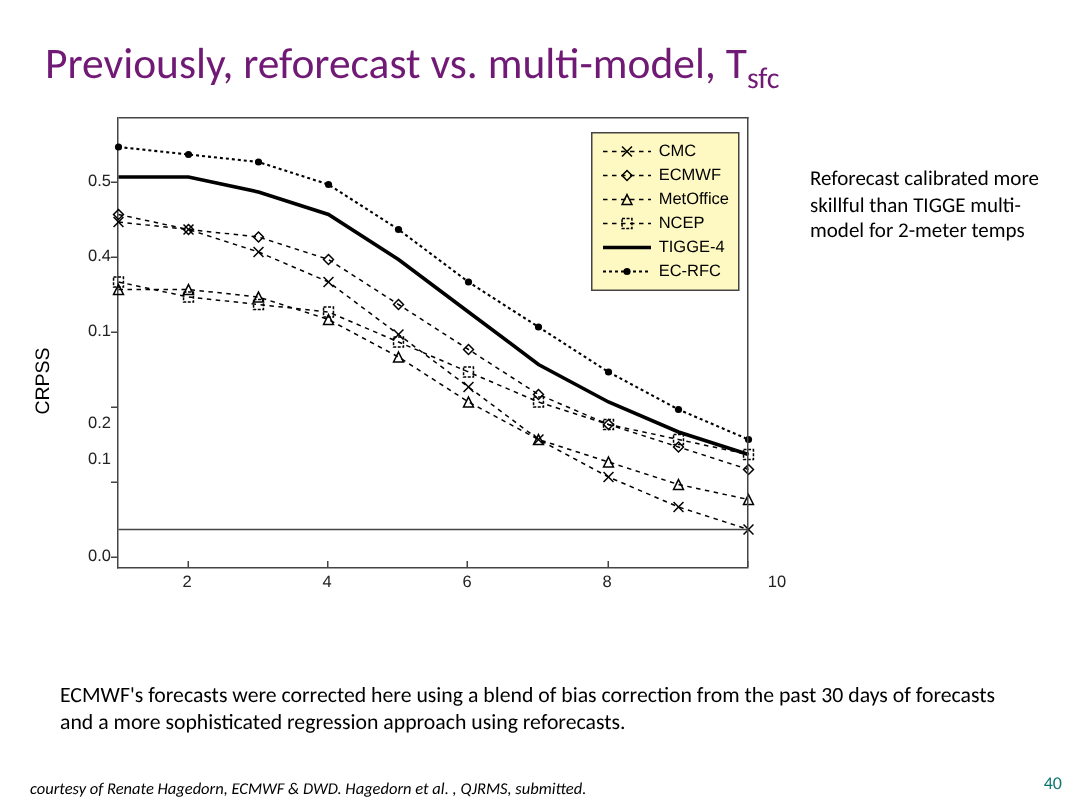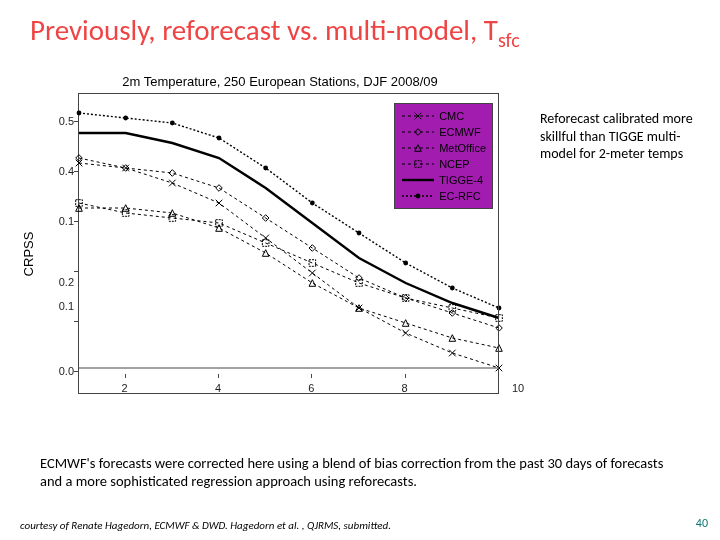--- a/index.html
+++ b/index.html
@@ -8,22 +8,22 @@
     width: 720px;
     height: 540px;
     font-family: Calibri, Arial, sans-serif;
     background: white;
     position: relative;
     overflow: hidden;
   }
   .slide-title {
     font-size: 29px;
     font-weight: 400;
-    padding: 12px 30px 4px 30px;
-    color: #ef4444;
+    padding: 24px 30px 4px 30px;
+    color: #701a75;
   }
   .sub { font-size: 20px; vertical-align: sub; }
   .chart-area {
     position: absolute;
     left: 30px;
     top: 74px;
     width: 500px;
     height: 360px;
   }
   .chart-title {
@@ -106,21 +106,21 @@
     left: 0; top: 0;
     width: 420px;
     height: 300px;
     overflow: visible;
   }
   .legend {
     position: absolute;
     right: 6px;
     top: 10px;
     border: 1px solid #444;
-    background: #a21caf;
+    background: #fef9c3;
     padding: 4px 6px;
     font-family: Arial, sans-serif;
     font-size: 11px;
   }
   .legend-row {
     display: flex;
     align-items: center;
     height: 16px;
   }
   .legend-swatch {
@@ -163,21 +163,20 @@
   }
 </style>
 </head>
 <body>
 
 <div class="slide-title">
   <span>Previously, reforecast vs. multi-model, T</span><span class="sub">sfc</span>
 </div>
 
 <div class="chart-area">
-  <div class="chart-title">2m Temperature, 250 European Stations, DJF 2008/09</div>
   <div class="ylabel">CRPSS</div>
 
   <div id="yticks">
       <div class="ytick" style="top: 297px;">0.0</div>
       <div class="ytick-mark" style="top: 297px;"></div>
       <div class="ytick" style="top: 232px;">0.1</div>
       <div class="ytick-mark" style="top: 247px;"></div>
       <div class="ytick" style="top: 197px; margin-top: 11px;">0.2</div>
       <div class="ytick-mark" style="top: 197px;"></div>
       <div class="ytick" style="top: 147px;">0.1</div>

